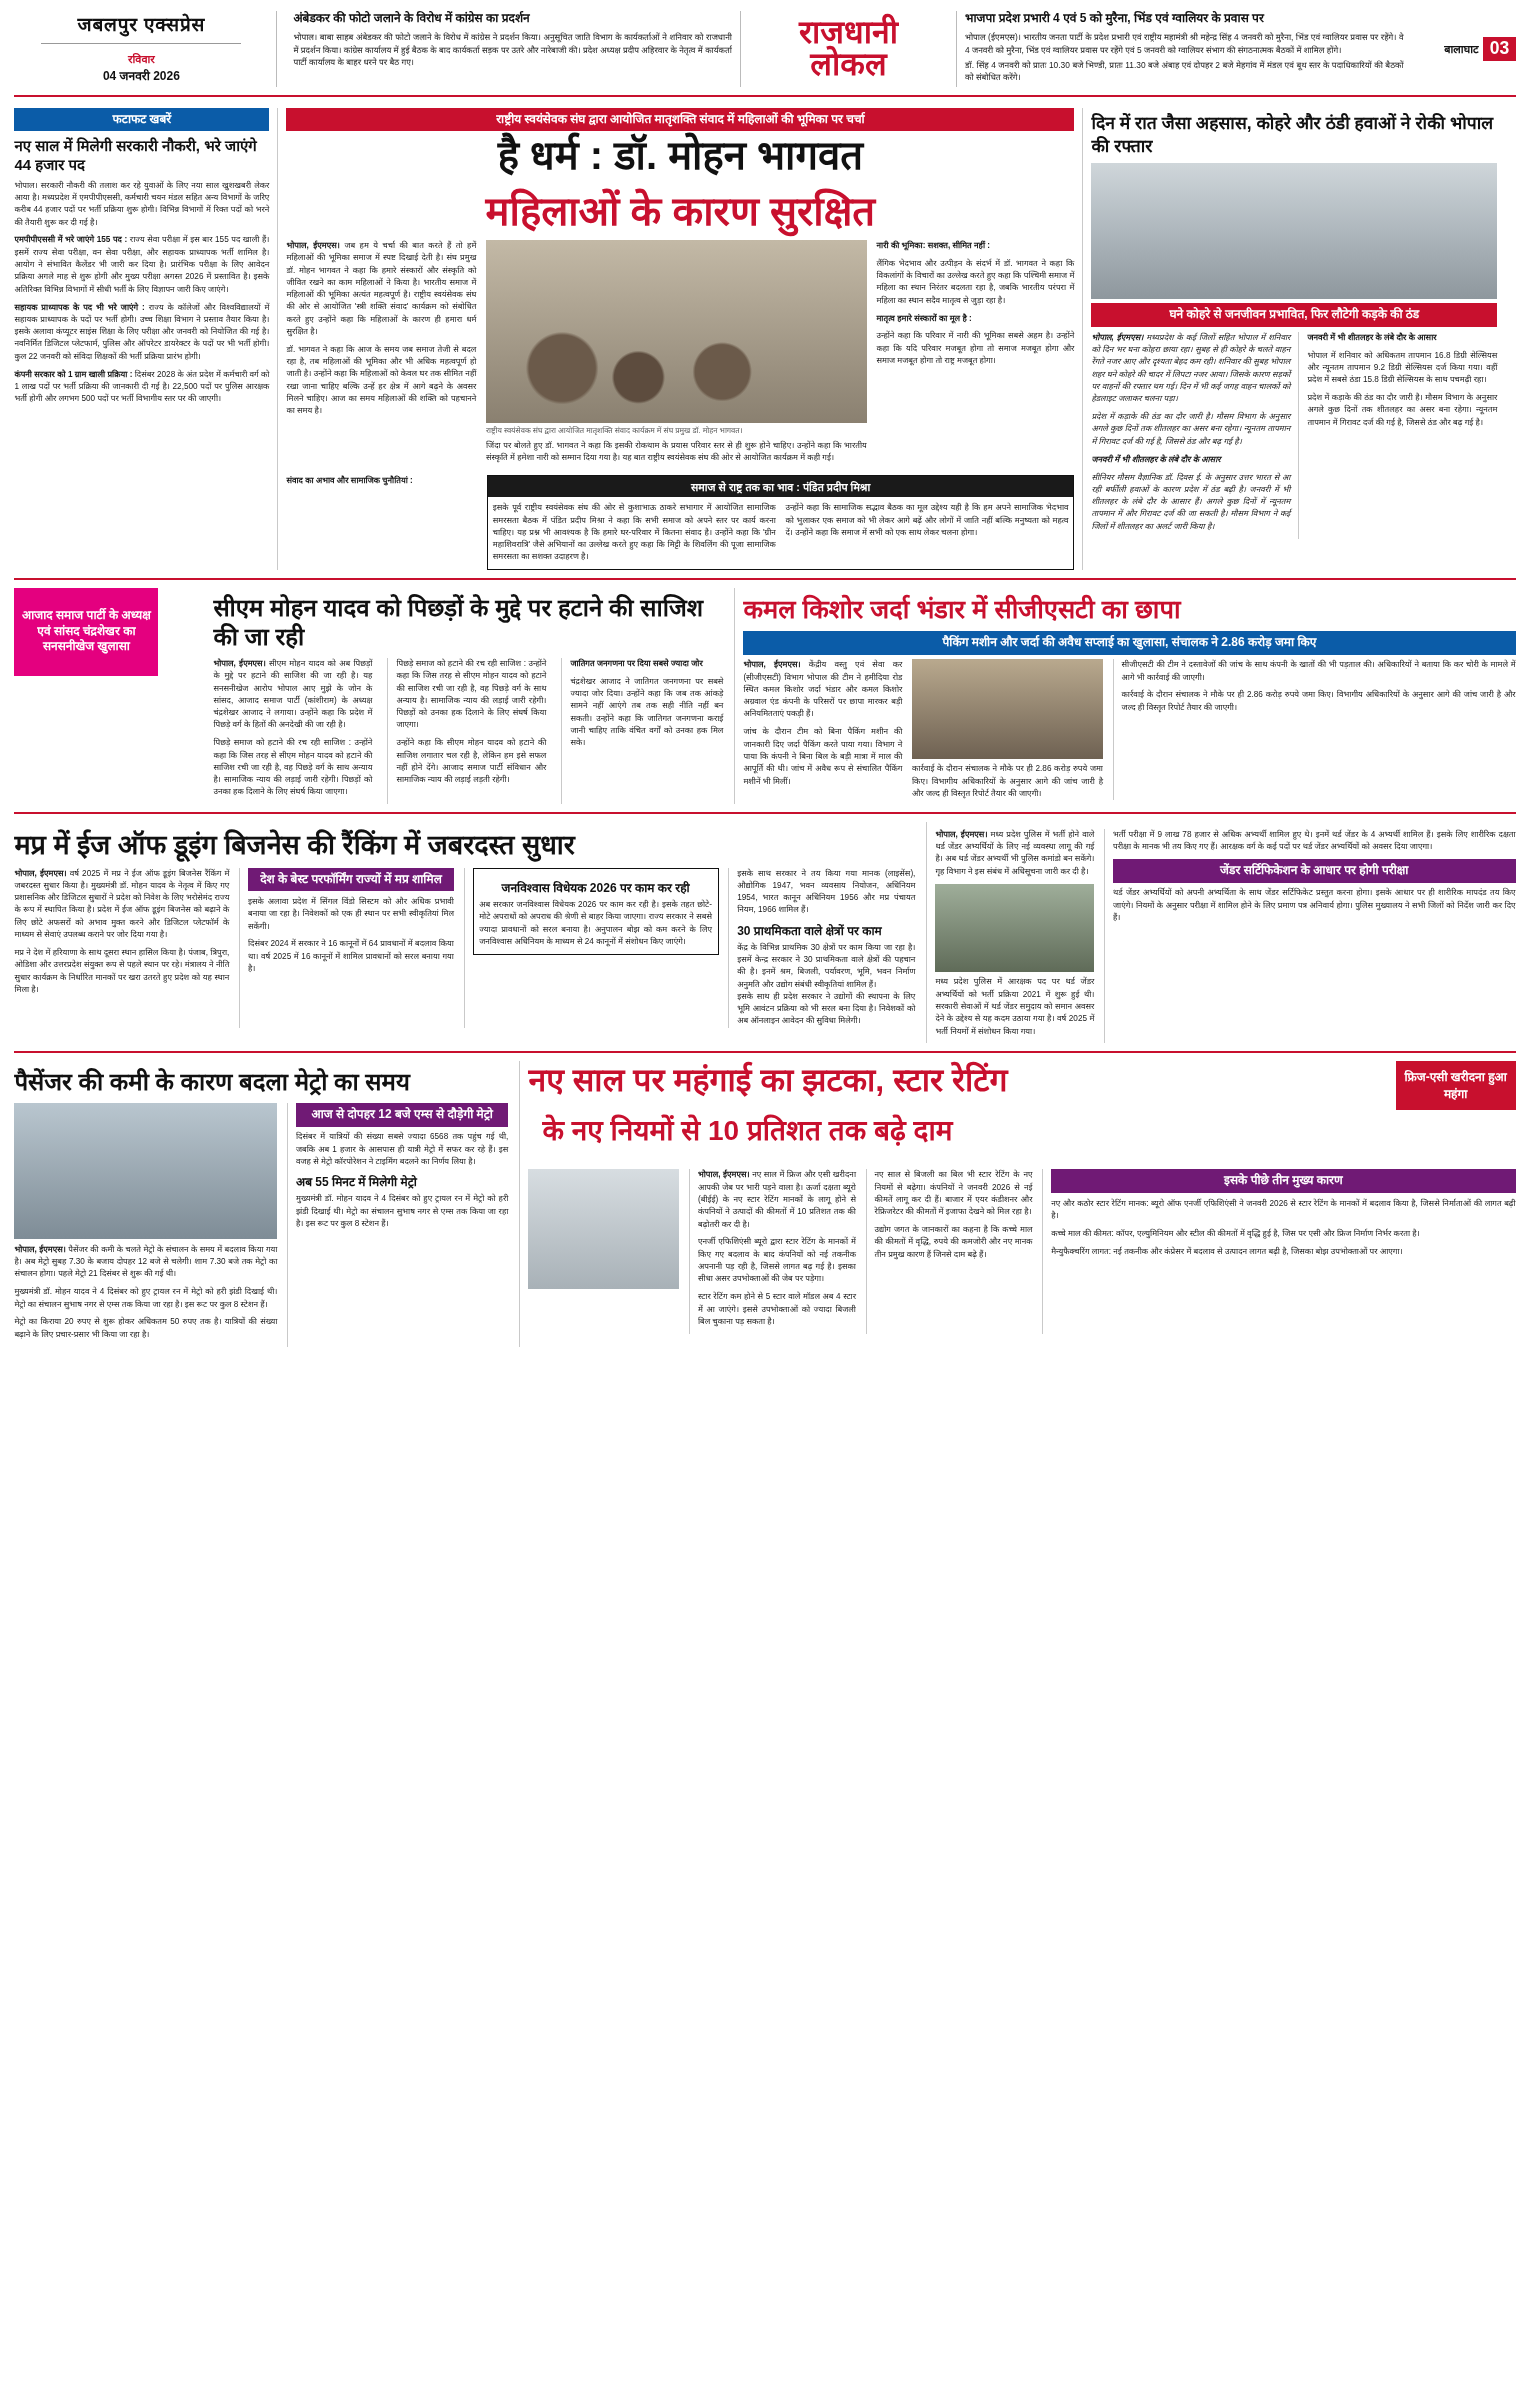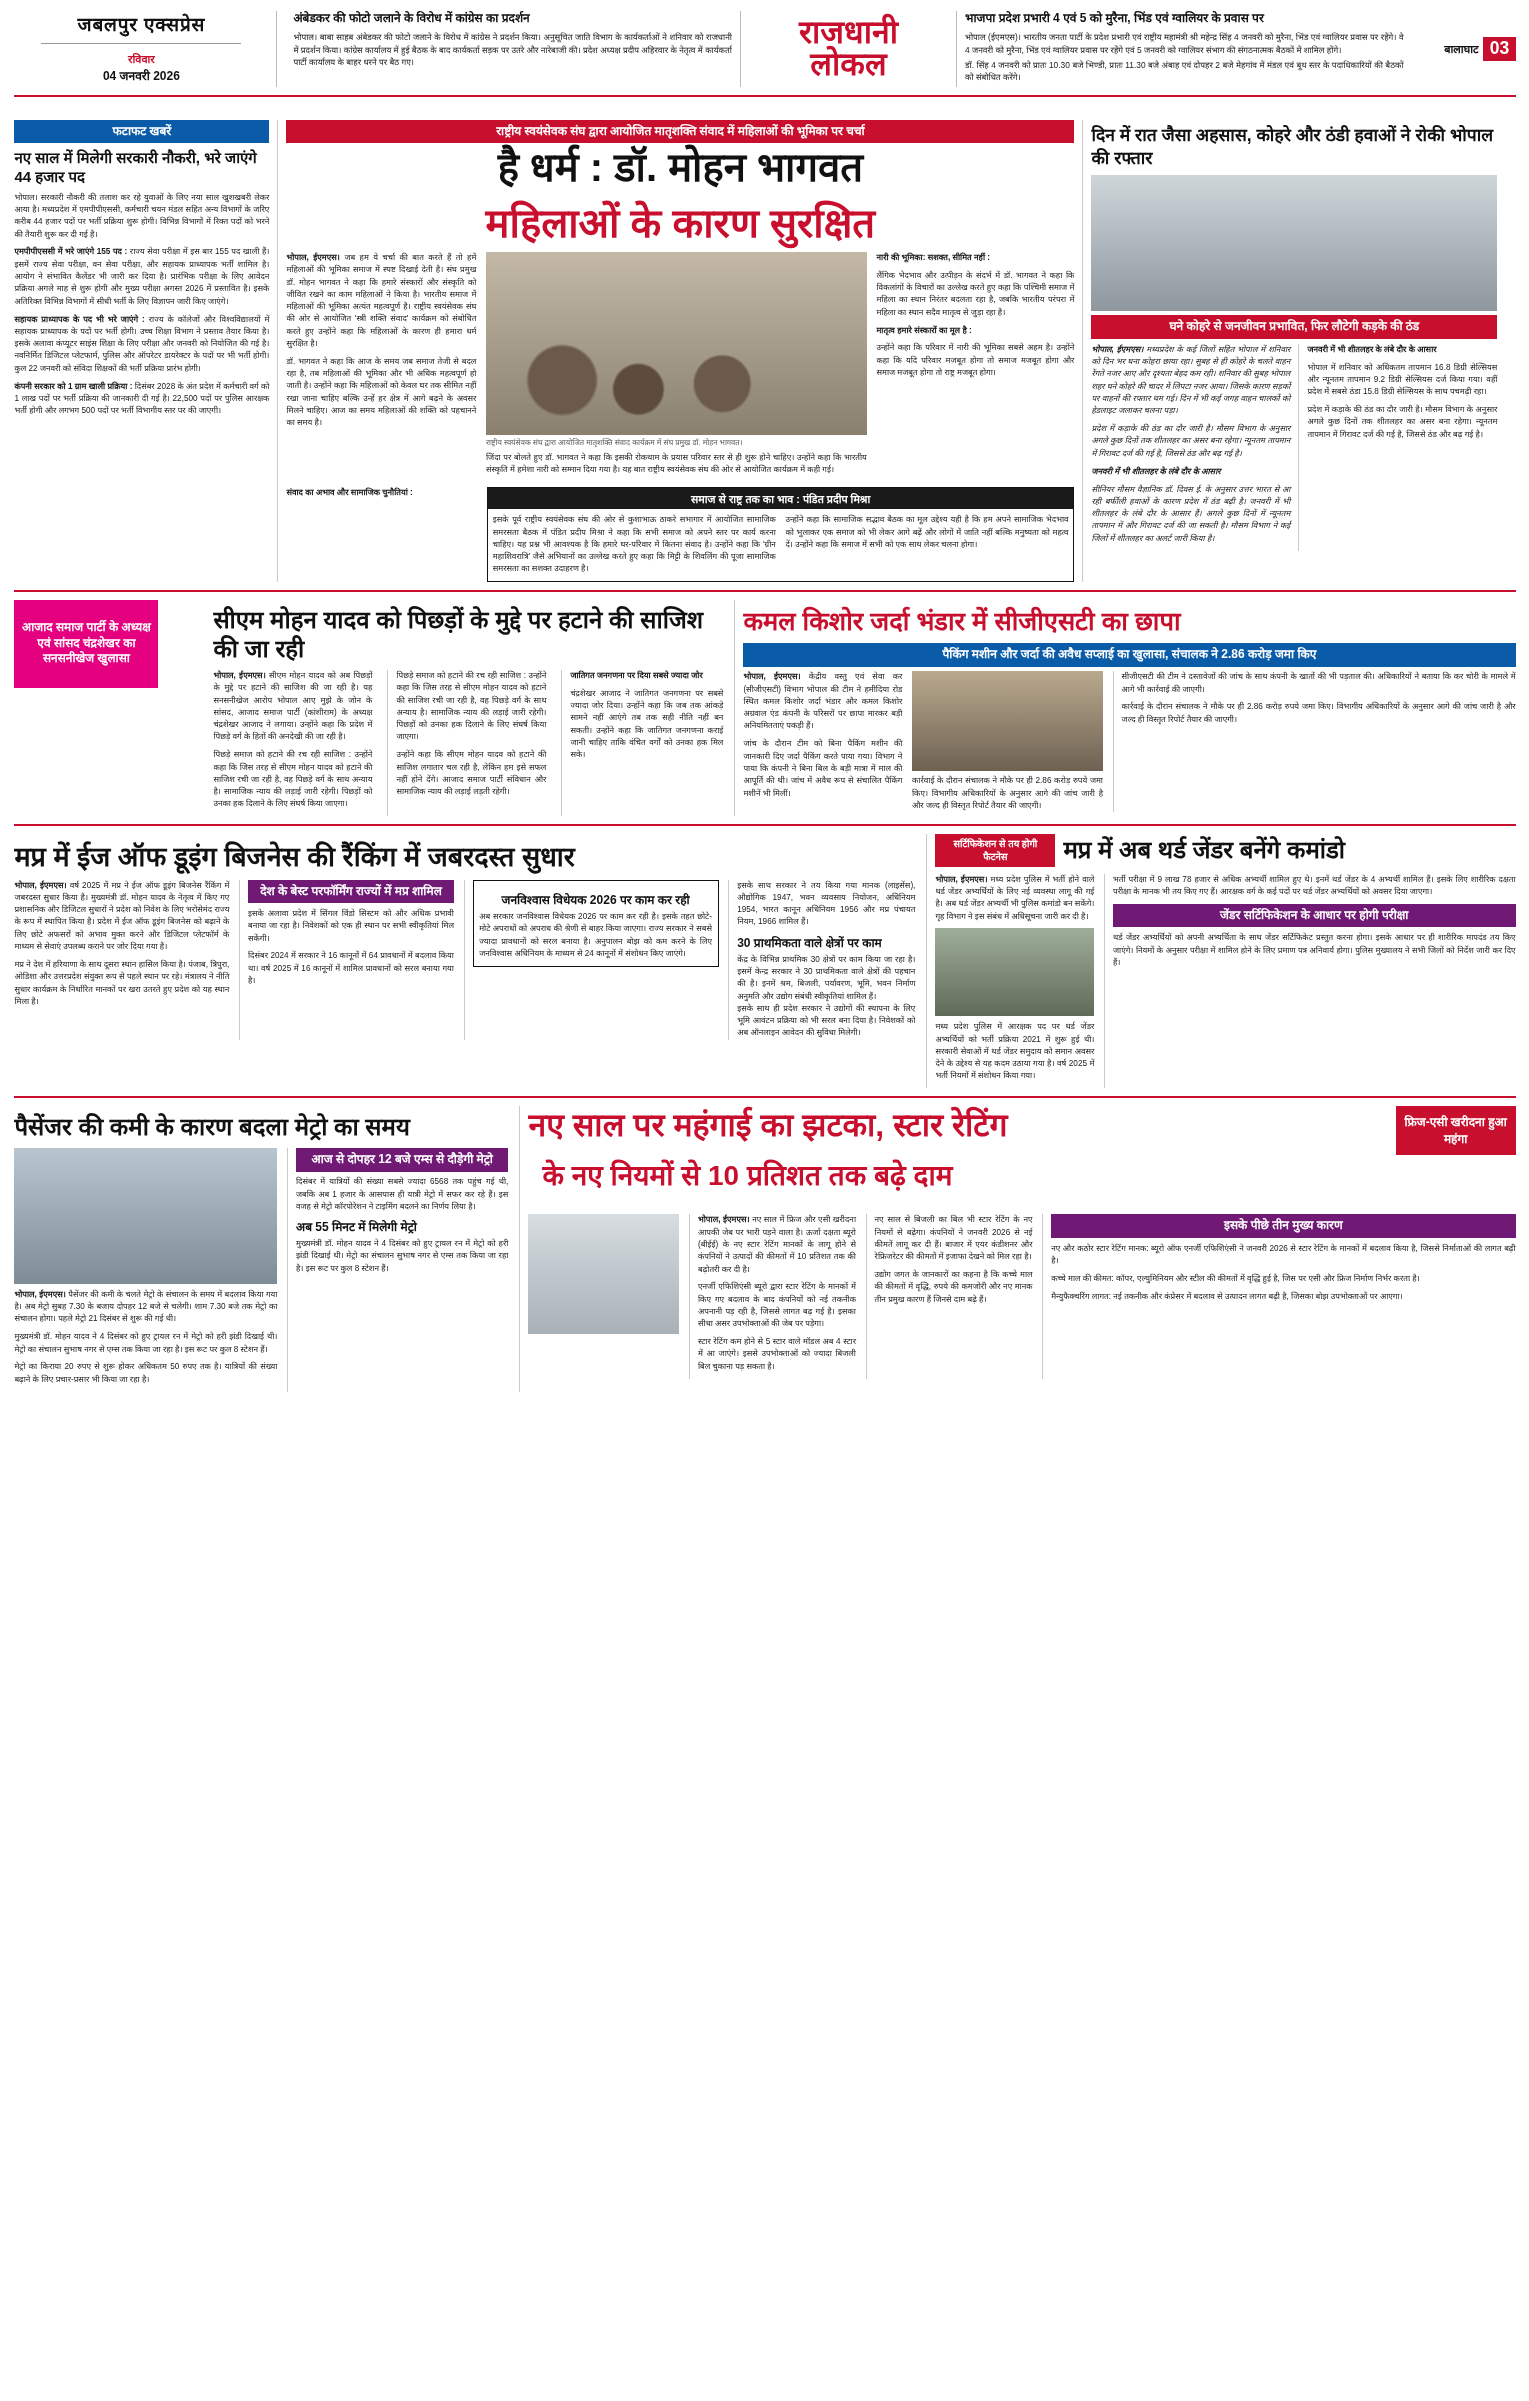--- a/index.html
+++ b/index.html
@@ -97,21 +97,21 @@
       <p>भोपाल (ईएमएस)। भारतीय जनता पार्टी के प्रदेश प्रभारी एवं राष्ट्रीय महामंत्री श्री महेन्द्र सिंह 4 जनवरी को मुरैना, भिंड एवं ग्वालियर प्रवास पर रहेंगे। वे 4 जनवरी को मुरैना, भिंड एवं ग्वालियर प्रवास पर रहेंगे एवं 5 जनवरी को ग्वालियर संभाग की संगठनात्मक बैठकों में शामिल होंगे।</p>
       <p>डॉ. सिंह 4 जनवरी को प्रातः 10.30 बजे भिण्डी, प्रातः 11.30 बजे अंबाह एवं दोपहर 2 बजे मेहगांव में मंडल एवं बूथ स्तर के पदाधिकारियों की बैठकों को संबोधित करेंगे।</p>
     </div>
 
     <div class="mh-edition">
       <span class="city">बालाघाट</span>
       <span class="pg">03</span>
     </div>
   </div>
 
-  <div class="cols" style="margin-top:23px;gap:8px;">
+  <div class="cols" style="margin-top:11px;gap:8px;">
 
     <div class="col" style="width:255px;">
       <div class="hl hl-blue">फटाफट खबरें</div>
       <div class="sub-title">नए साल में मिलेगी सरकारी नौकरी, भरे जाएंगे 44 हजार पद</div>
       <div class="body-txt">
         <p>भोपाल। सरकारी नौकरी की तलाश कर रहे युवाओं के लिए नया साल खुशखबरी लेकर आया है। मध्यप्रदेश में एमपीपीएससी, कर्मचारी चयन मंडल सहित अन्य विभागों के जरिए करीब 44 हजार पदों पर भर्ती प्रक्रिया शुरू होगी। विभिन्न विभागों में रिक्त पदों को भरने की तैयारी शुरू कर दी गई है।</p>
         <p><b>एमपीपीएससी में भरे जाएंगे 155 पद :</b> <span>राज्य सेवा परीक्षा में इस बार 155 पद खाली हैं। इसमें राज्य सेवा परीक्षा, वन सेवा परीक्षा, और सहायक प्राध्यापक भर्ती शामिल है। आयोग ने संभावित कैलेंडर भी जारी कर दिया है। प्रारंभिक परीक्षा के लिए आवेदन प्रक्रिया अगले माह से शुरू होगी और मुख्य परीक्षा अगस्त 2026 में प्रस्तावित है। इसके अतिरिक्त विभिन्न विभागों में सीधी भर्ती के लिए विज्ञापन जारी किए जाएंगे।</span></p>
         <p><b>सहायक प्राध्यापक के पद भी भरे जाएंगे :</b> <span>राज्य के कॉलेजों और विश्वविद्यालयों में सहायक प्राध्यापक के पदों पर भर्ती होगी। उच्च शिक्षा विभाग ने प्रस्ताव तैयार किया है। इसके अलावा कंप्यूटर साइंस शिक्षा के लिए परीक्षा और जनवरी को नियोजित की गई है। नवनिर्मित डिजिटल प्लेटफार्म, पुलिस और ऑपरेटर डायरेक्टर के पदों पर भी भर्ती होगी। कुल 22 जनवरी को संविदा शिक्षकों की भर्ती प्रक्रिया प्रारंभ होगी।</span></p>
         <p><b>कंपनी सरकार को 1 ग्राम खाली प्रक्रिया :</b> <span>दिसंबर 2028 के अंत प्रदेश में कर्मचारी वर्ग को 1 लाख पदों पर भर्ती प्रक्रिया की जानकारी दी गई है। 22,500 पदों पर पुलिस आरक्षक भर्ती होगी और लगभग 500 पदों पर भर्ती विभागीय स्तर पर की जाएगी।</span></p>
       </div>
@@ -249,24 +249,20 @@
         <div style="flex:1;" class="colrule">
           <div class="body-txt">इसके साथ सरकार ने तय किया गया मानक (लाइसेंस), औद्योगिक 1947, भवन व्यवसाय नियोजन, अधिनियम 1954, भारत कानून अधिनियम 1956 और मप्र पंचायत नियम, 1966 शामिल हैं।</div>
           <div class="mini-head">30 प्राथमिकता वाले क्षेत्रों पर काम</div>
           <div class="body-txt">केंद्र के विभिन्न प्राथमिक 30 क्षेत्रों पर काम किया जा रहा है। इसमें केन्द्र सरकार ने 30 प्राथमिकता वाले क्षेत्रों की पहचान की है। इनमें श्रम, बिजली, पर्यावरण, भूमि, भवन निर्माण अनुमति और उद्योग संबंधी स्वीकृतियां शामिल हैं।</div>
           <div class="body-txt">इसके साथ ही प्रदेश सरकार ने उद्योगों की स्थापना के लिए भूमि आवंटन प्रक्रिया को भी सरल बना दिया है। निवेशकों को अब ऑनलाइन आवेदन की सुविधा मिलेगी।</div>
         </div>
       </div>
     </div>
 
     <div class="col colrule" style="flex:1;">
-      <div style="display:flex; align-items:center; gap:8px;">
-        <div class="hl" style="width:120px; font-size:9.6px;">सर्टिफिकेशन से तय होगी फैटनेस</div>
-        <div class="sec-title" style="font-size:24px; flex:1; margin:0;">मप्र में अब थर्ड जेंडर बनेंगे कमांडो</div>
-      </div>
       <div style="display:flex; gap:9.6px; margin-top:6.4px;">
         <div style="width:159px;" class="body-txt">
           <p><b>भोपाल, ईएमएस।</b> <span>मध्य प्रदेश पुलिस में भर्ती होने वाले थर्ड जेंडर अभ्यर्थियों के लिए नई व्यवस्था लागू की गई है। अब थर्ड जेंडर अभ्यर्थी भी पुलिस कमांडो बन सकेंगे। गृह विभाग ने इस संबंध में अधिसूचना जारी कर दी है।</span></p>
           <div class="photo ph-police" style="height:88px; margin:4.8px 0;"></div>
           <p>मध्य प्रदेश पुलिस में आरक्षक पद पर थर्ड जेंडर अभ्यर्थियों को भर्ती प्रक्रिया 2021 में शुरू हुई थी। सरकारी सेवाओं में थर्ड जेंडर समुदाय को समान अवसर देने के उद्देश्य से यह कदम उठाया गया है। वर्ष 2025 में भर्ती नियमों में संशोधन किया गया।</p>
         </div>
         <div style="flex:1;" class="body-txt colrule">
           <p>भर्ती परीक्षा में 9 लाख 78 हजार से अधिक अभ्यर्थी शामिल हुए थे। इनमें थर्ड जेंडर के 4 अभ्यर्थी शामिल हैं। इसके लिए शारीरिक दक्षता परीक्षा के मानक भी तय किए गए हैं। आरक्षक वर्ग के कई पदों पर थर्ड जेंडर अभ्यर्थियों को अवसर दिया जाएगा।</p>
           <div class="hl hl-dark">जेंडर सर्टिफिकेशन के आधार पर होगी परीक्षा</div>
           <p style="margin-top:4.8px;">थर्ड जेंडर अभ्यर्थियों को अपनी अभ्यर्थिता के साथ जेंडर सर्टिफिकेट प्रस्तुत करना होगा। इसके आधार पर ही शारीरिक मापदंड तय किए जाएंगे। नियमों के अनुसार परीक्षा में शामिल होने के लिए प्रमाण पत्र अनिवार्य होगा। पुलिस मुख्यालय ने सभी जिलों को निर्देश जारी कर दिए हैं।</p>

